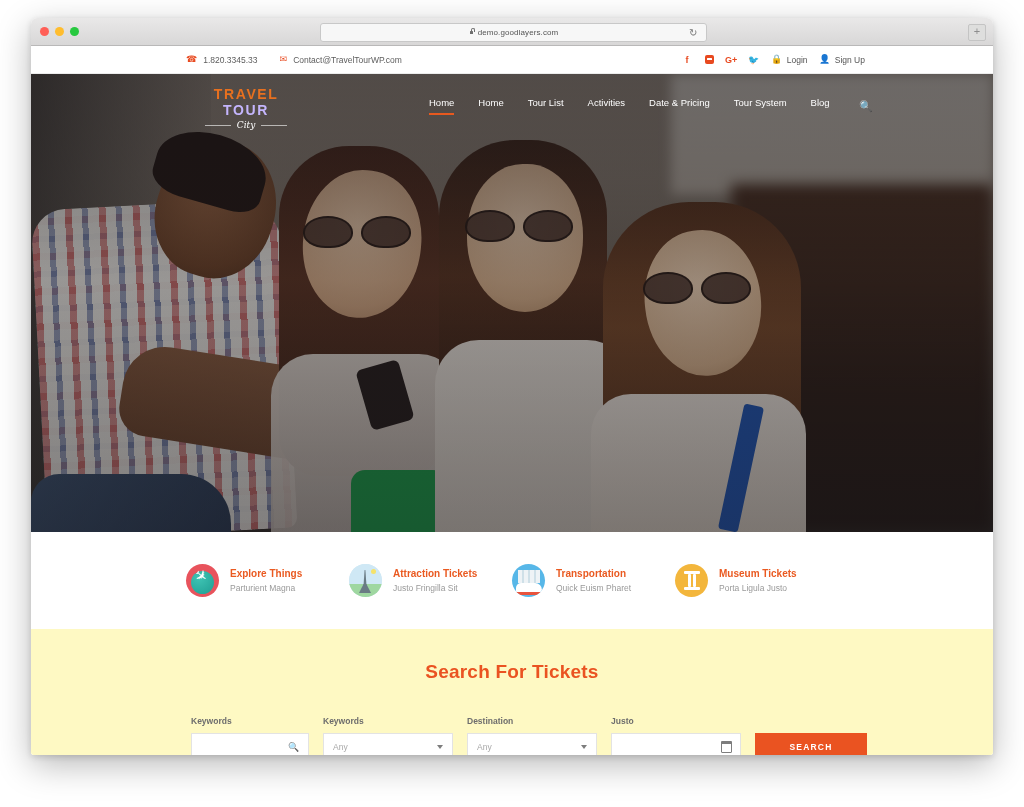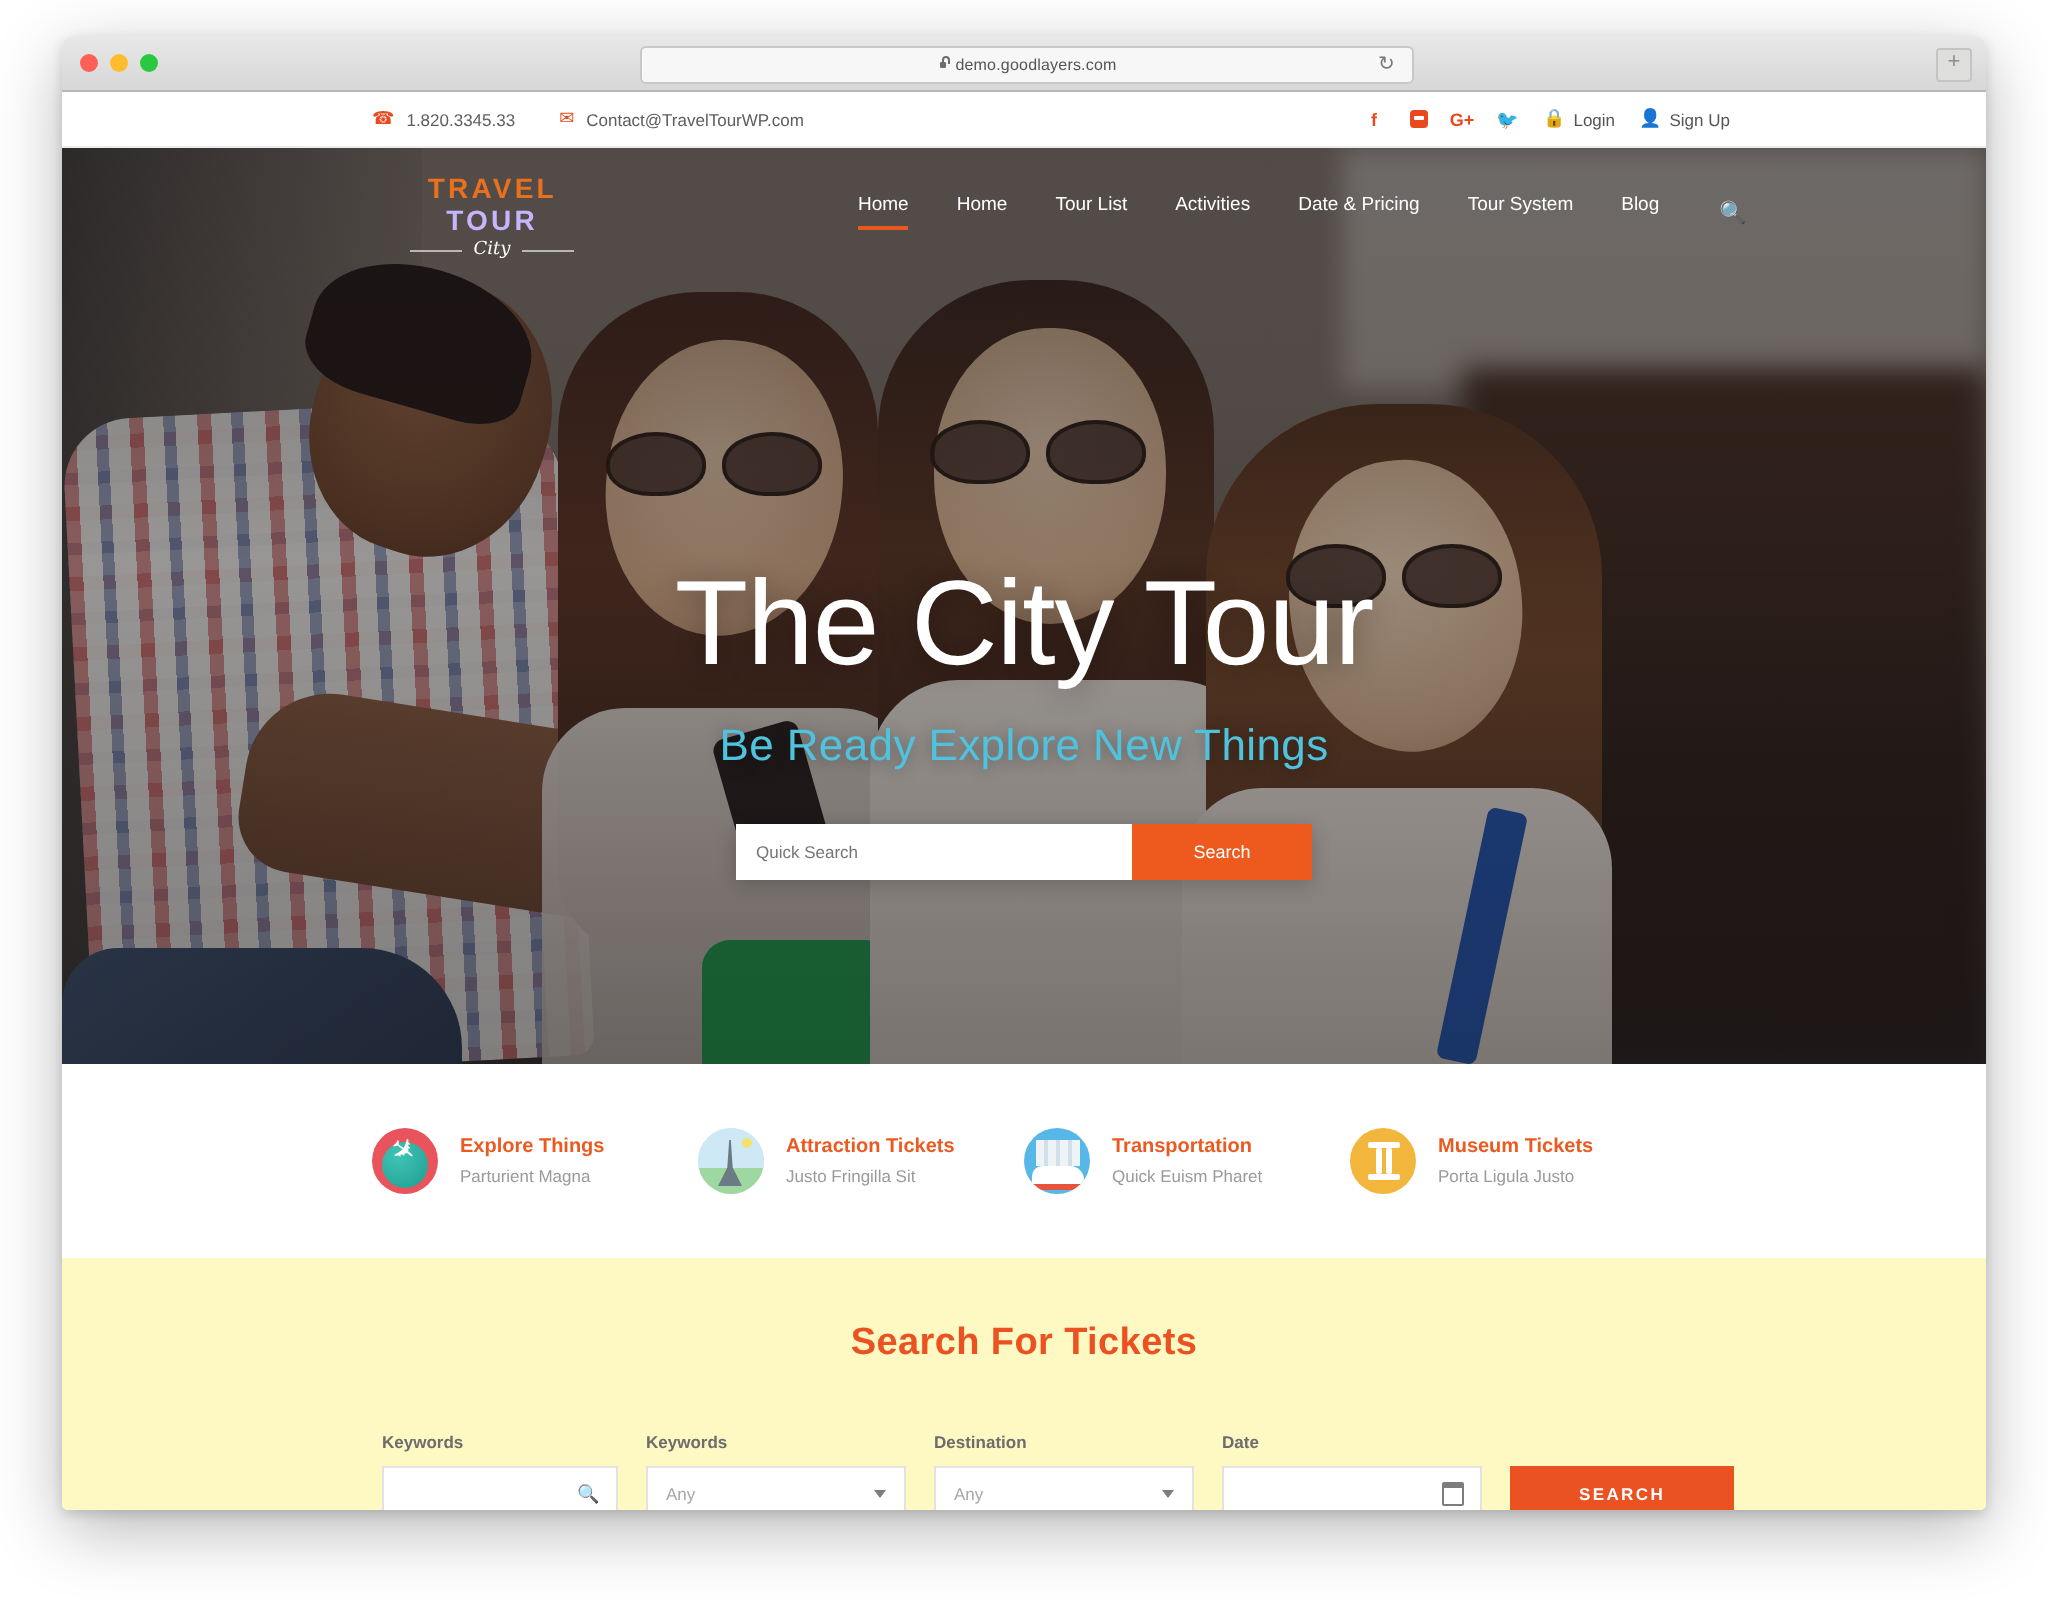--- a/index.html
+++ b/index.html
@@ -699,28 +699,20 @@
             <span class="nav-link">Home</span>
             <span class="nav-link">Tour List</span>
             <span class="nav-link">Activities</span>
             <span class="nav-link">Date &amp; Pricing</span>
             <span class="nav-link">Tour System</span>
             <span class="nav-link">Blog</span>
             <span class="nav-search-icon">🔍</span>
           </div>
         </div>
 
-        <div class="hero-content">
-          <div class="hero-title">The City Tour</div>
-          <div class="hero-sub">Be Ready Explore New Things</div>
-          <div class="hero-searchbar">
-            <input class="hero-search-input" type="text" placeholder="Quick Search" style="">
-            <button class="hero-search-btn">Search</button>
-          </div>
-        </div>
       </div>
 
       <div class="features">
 
         <div class="feature">
           <div class="feat-icon fi-explore">
             <span class="globe"></span>
               <span class="plane">✈</span>
           </div>
           <div class="feat-text">
@@ -791,21 +783,21 @@
 
           <div class="field">
             <div class="field-label">Destination</div>
             <div class="field-ctl w-destination">
               <span>Any</span>
               <span class="caret"></span>
             </div>
           </div>
 
           <div class="field">
-            <div class="field-label">Date</div>
+            <div class="field-label">Justo</div>
             <div class="field-ctl w-date">
               <span></span>
               <span class="cal-ico"></span>
             </div>
           </div>
 
           <button class="search-submit">SEARCH</button>
         </div>
       </div>
 

